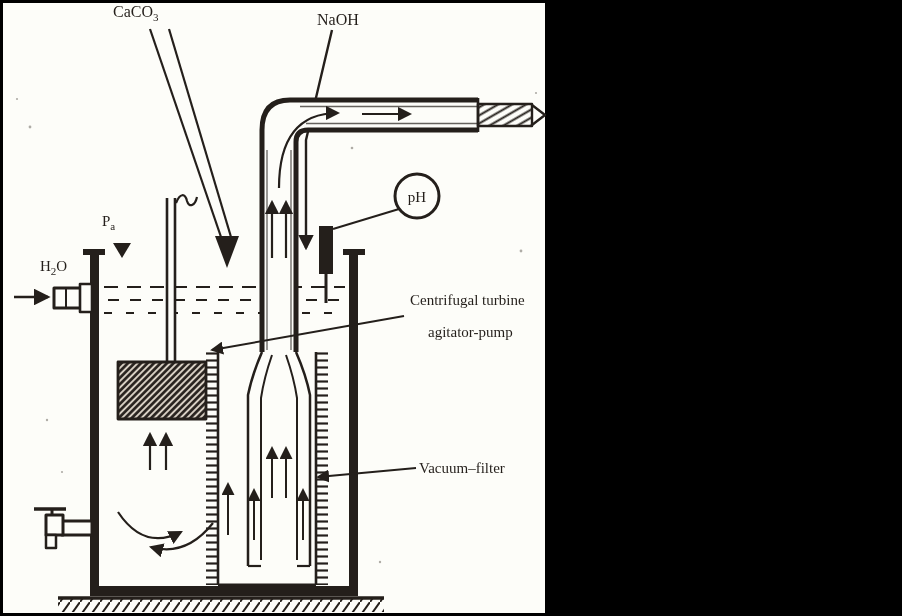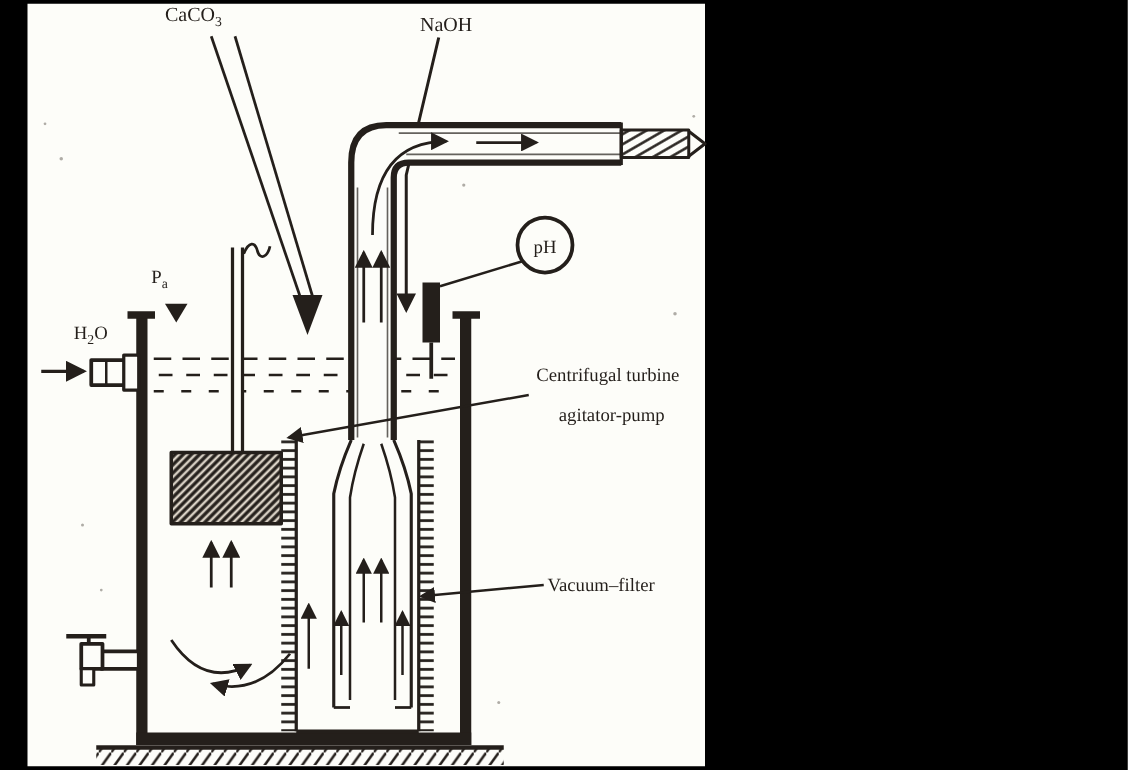--- a/index.html
+++ b/index.html
@@ -1,16 +1,16 @@
 <!DOCTYPE html>
 <html><head>
 <meta charset="utf-8">
 <style>
   html,body{margin:0;padding:0;background:#000;}
-  .stage{position:relative;width:822px;height:616px;background:#000;overflow:hidden;margin-left:19px;}
+  .stage{position:relative;width:822px;height:616px;background:#000;overflow:hidden;}
   svg{display:block;}
   svg text{font-family:"Liberation Serif", serif;}
 </style>
 </head>
 <body>
 
 <div class="stage">
 <svg width="902" height="616" viewBox="0 0 902 616">
   <defs>
     <marker id="ah" viewBox="0 0 10 10" refX="8.5" refY="5" markerWidth="6.5" markerHeight="6.5" orient="auto">

